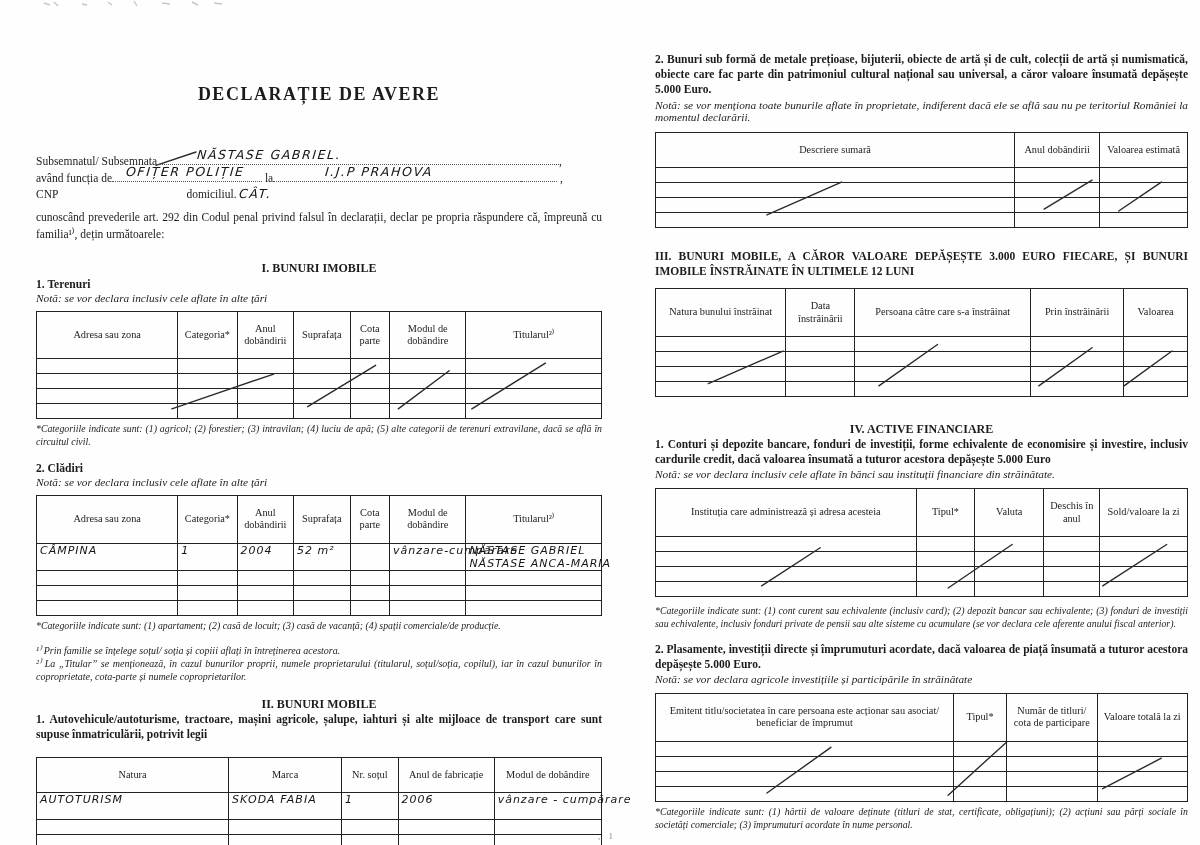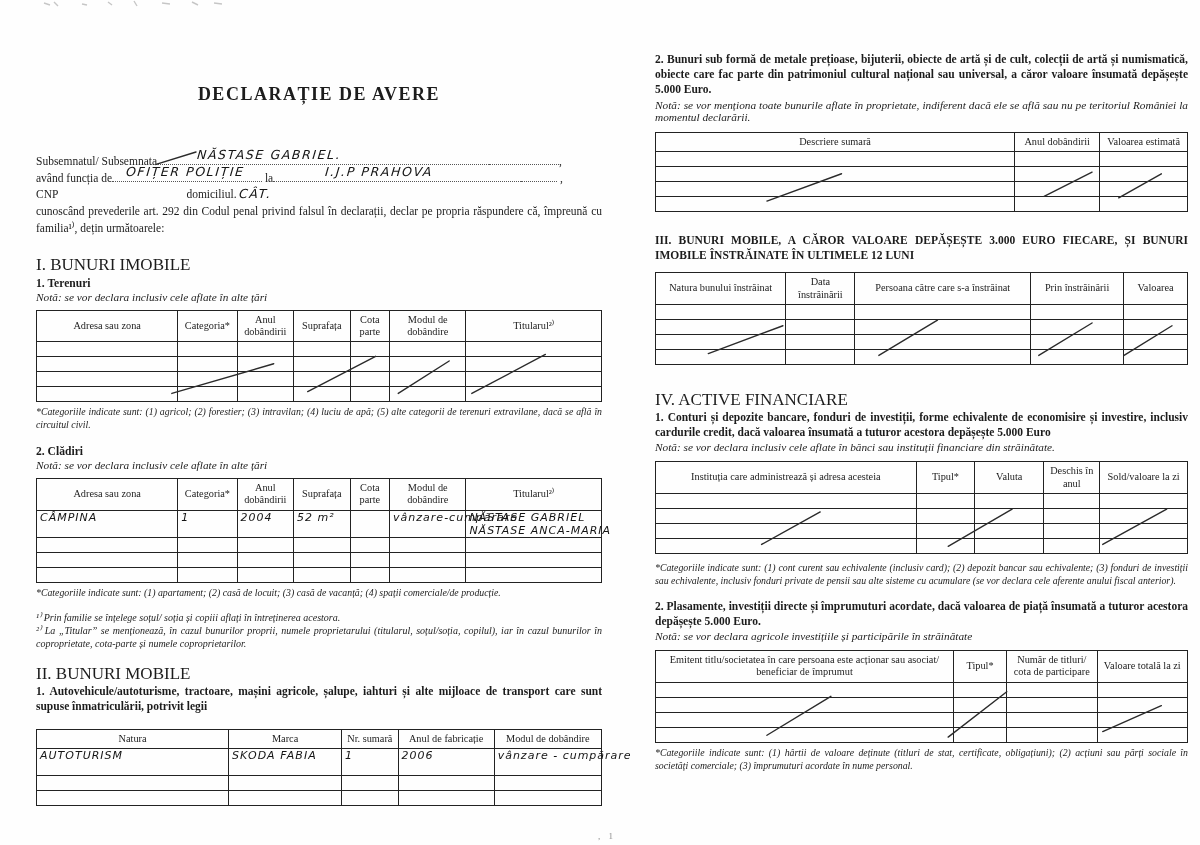--- a/index.html
+++ b/index.html
@@ -11,29 +11,29 @@
   .title{margin-top:84px;text-align:center;font-size:18px;font-weight:bold;letter-spacing:1.5px;}
 
   .intro{position:relative;margin-top:46px;font-size:11.5px;line-height:1.5;}
   .intro .row{white-space:nowrap;height:17px;}
   .fill{display:inline-block;border-bottom:1.4px dotted #555;height:13px;vertical-align:baseline;position:relative;}
   .fill .hw{position:absolute;left:40px;bottom:-1px;}
   .hw{font-family:"DejaVu Sans",sans-serif;font-style:italic;font-weight:500;letter-spacing:1.6px;
       font-size:12.5px;color:#141414;display:inline-block;transform:skewX(-5deg);white-space:nowrap;}
   .gap{display:inline-block;}
 
-  .sec-h{font-weight:normal;font-size:17px;}
+  .sec-h{font-weight:bold;font-size:12px;text-align:center;}
   .sub-h{font-weight:bold;font-size:11.6px;margin-top:2px;}
   .note{font-style:italic;font-size:11.3px;margin-top:1px;}
   .para{font-weight:bold;font-size:11.5px;text-align:justify;line-height:1.32;}
   .fn{font-style:italic;font-size:9.8px;text-align:justify;line-height:1.32;margin-top:5px;}
 
   .tblwrap{position:relative;margin-top:7px;}
   table{width:100%;border-collapse:collapse;border:1.7px solid #222;font-size:10.3px;table-layout:fixed;}
-  th{border:1px solid #222;font-weight:normal;text-align:center;padding:3px 2px;line-height:1.2;vertical-align:middle;}
+  th{border:1px solid #222;font-weight:normal;text-align:center;padding:11px 2px;line-height:1.2;vertical-align:middle;}
   td{border:1px solid #222;height:14px;padding:0 3px;font-size:10px;overflow:visible;}
   .hw-row td{height:26px;vertical-align:top;}
   td.hw-cell{font-family:"DejaVu Sans",sans-serif;font-style:italic;letter-spacing:1px;
              font-size:11px;color:#141414;white-space:nowrap;font-weight:500;}
   svg.marks{position:absolute;inset:0;width:100%;height:100%;pointer-events:none;overflow:visible;}
   svg.marks line{stroke:#2b2b2b;stroke-width:1.4;stroke-linecap:round;vector-effect:non-scaling-stroke;}
 
   .artifact-top{position:absolute;left:42px;top:0px;opacity:.55;}
   .bottom-mark{position:absolute;left:598px;top:831px;color:#8d8d8d;font-size:9px;letter-spacing:3px;}
 </style>
@@ -61,21 +61,21 @@
       </div>
       <div class="row">
         <span>având funcția de</span><span class="fill" style="width:150px"><span class="hw" style="left:14px">OFIȚER  POLIȚIE</span></span>
         <span>la</span><span class="fill" style="width:248px"><span class="hw" style="left:52px">I.J.P  PRAHOVA</span></span><span class="fill" style="width:36px"></span>
         <span>,</span>
       </div>
       <div class="row">
         <span>CNP</span><span class="gap" style="width:128px"></span><span>domiciliul.</span>
         <span class="hw">CÂT.</span>
       </div>
-      <div style="margin-top:1px;text-align:justify">cunoscând prevederile art. 292 din Codul penal privind falsul în declarații, declar pe propria răspundere că, împreună cu familia¹⁾, dețin următoarele:</div>
+      <div style="margin-top:7px;text-align:justify">cunoscând prevederile art. 292 din Codul penal privind falsul în declarații, declar pe propria răspundere că, împreună cu familia¹⁾, dețin următoarele:</div>
     </div>
 
     <div class="sec-h" style="margin-top:17px">I. BUNURI IMOBILE</div>
     <div class="sub-h">1. Terenuri</div>
     <div class="note">Notă: se vor declara inclusiv cele aflate în alte țări</div>
 
     <div class="tblwrap">
       <div>
           <table>
             <colgroup>
@@ -229,21 +229,21 @@
               <col style="width: 34%;">
               <col style="width: 20%;">
               <col style="width: 10%;">
               <col style="width: 17%;">
               <col style="width: 19%;">
             </colgroup>
             <thead>
               <tr>
                 <th>Natura</th>
                 <th>Marca</th>
-                <th>Nr. sumară</th>
+                <th>Nr. soțul</th>
                 <th>Anul de fabricație</th>
                 <th>Modul de dobândire</th>
               </tr>
             </thead>
             <tbody>
               <tr class="hw-row">
                 <td class="hw-cell">AUTOTURISM</td>
                 <td class="hw-cell">SKODA FABIA</td>
                 <td class="hw-cell">1</td>
                 <td class="hw-cell">2006</td>

